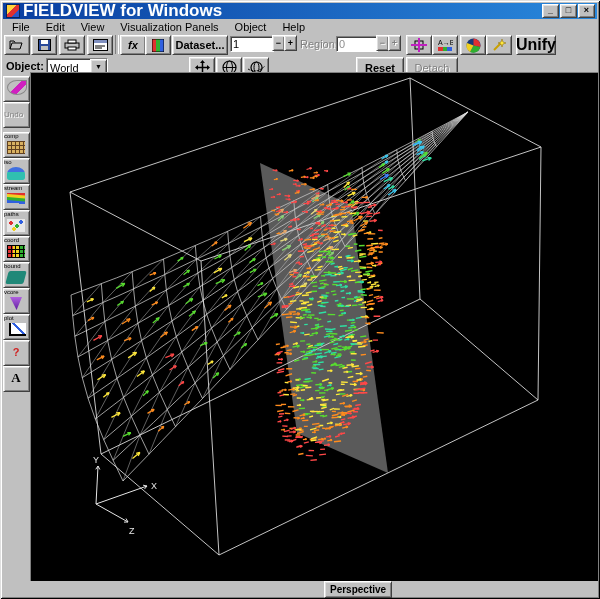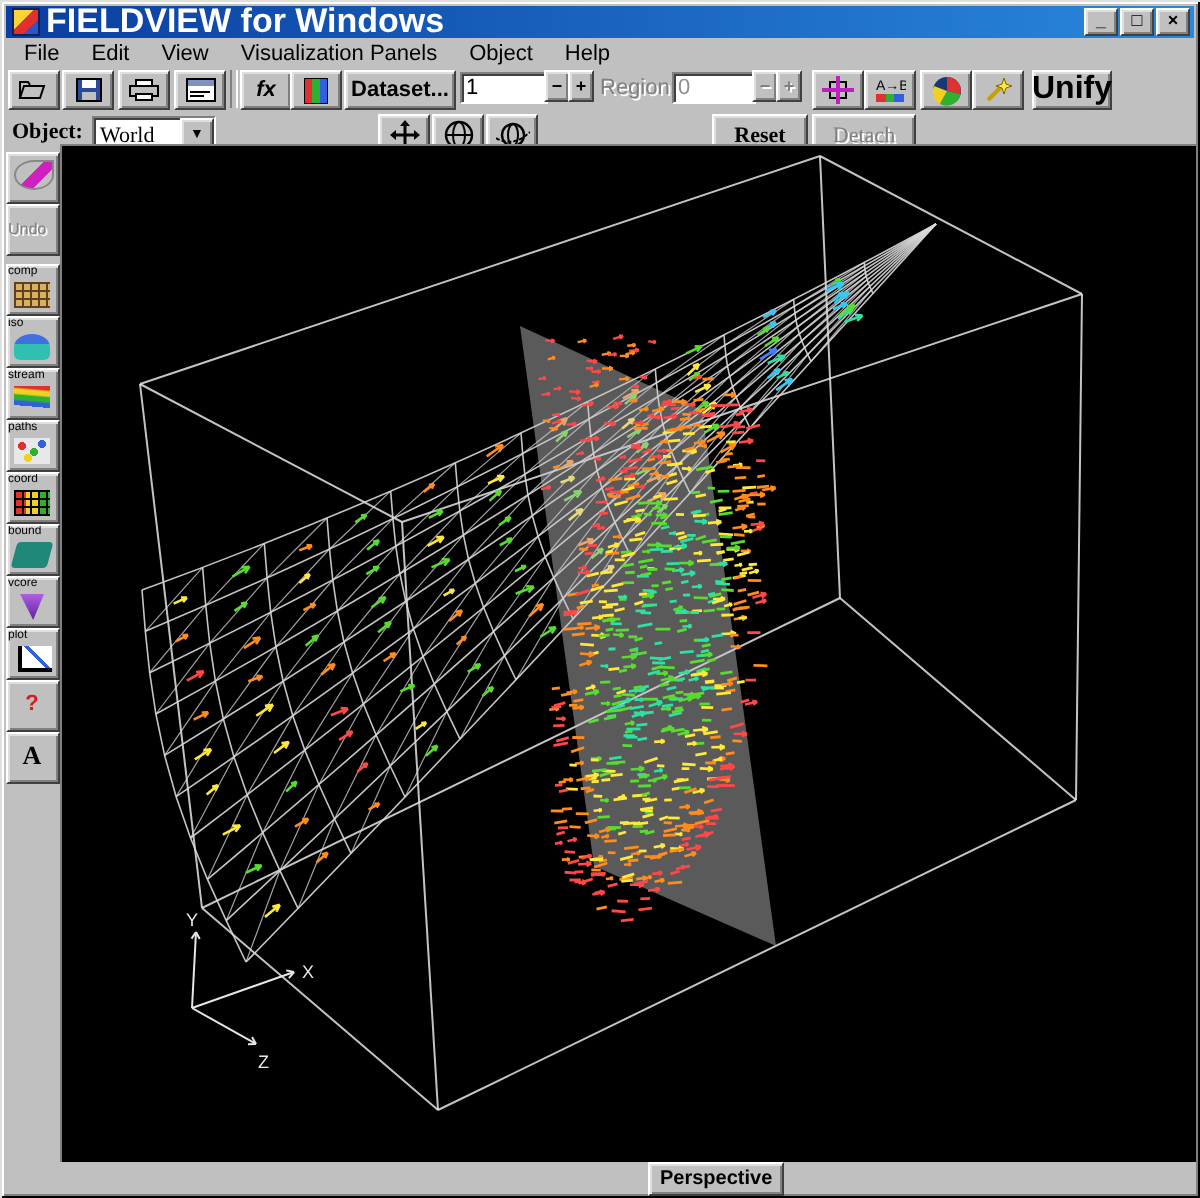--- a/index.html
+++ b/index.html
@@ -14,21 +14,21 @@
   .titlebar{position:absolute;left:3px;top:3px;right:3px;height:16px;
      background:linear-gradient(90deg,#0a3ea0,#2988dc);display:flex;align-items:center;padding:0 2px;}
   .appicon{width:12px;height:12px;margin:0 3px 0 1px;
      background:linear-gradient(135deg,#ffd23a 0 40%,#e03030 40% 70%,#2a56c8 70%);border:1px solid #06245c;}
   .title{color:#fff;font-weight:bold;font-size:17px;flex:1;white-space:nowrap;}
   .tbtns{display:flex;gap:1px;}
   .tbtn{width:15px;height:12px;font-size:9px;line-height:10px;text-align:center;font-weight:bold;}
   .menubar{position:absolute;left:4px;top:20px;right:4px;height:14px;display:flex;align-items:center;}
   .menu{padding:0 8px;}
   .toolbar1{position:absolute;left:4px;top:35px;right:4px;height:22px;}
-  .toolbar2{position:absolute;left:4px;top:57px;right:4px;height:18px;font-family:Liberation Serif, serif;}
+  .toolbar2{position:absolute;left:4px;top:57px;right:4px;height:18px;}
   .tb{position:absolute;top:0;height:18px;display:flex;align-items:center;justify-content:center;}
   .ib{width:24px;}
   .lbl{position:absolute;top:3px;}
   .stp{width:11px;height:14px;font-size:9px;line-height:12px;text-align:center;font-weight:bold;}
   .field{position:absolute;top:1px;height:14px;padding:0 2px;font-size:11px;
      font-family:"Liberation Sans",sans-serif;}
   .sep{position:absolute;top:0;width:2px;height:19px;border-left:1px solid #808080;border-right:1px solid #fff;}
   .sidebar{position:absolute;left:2px;top:74px;width:28px;bottom:20px;}
   .sbtn{position:absolute;left:1px;width:25px;height:24px;overflow:hidden;}
   .slabel{position:absolute;top:0;left:0;right:0;text-align:left;font-size:6px;line-height:7px;}

